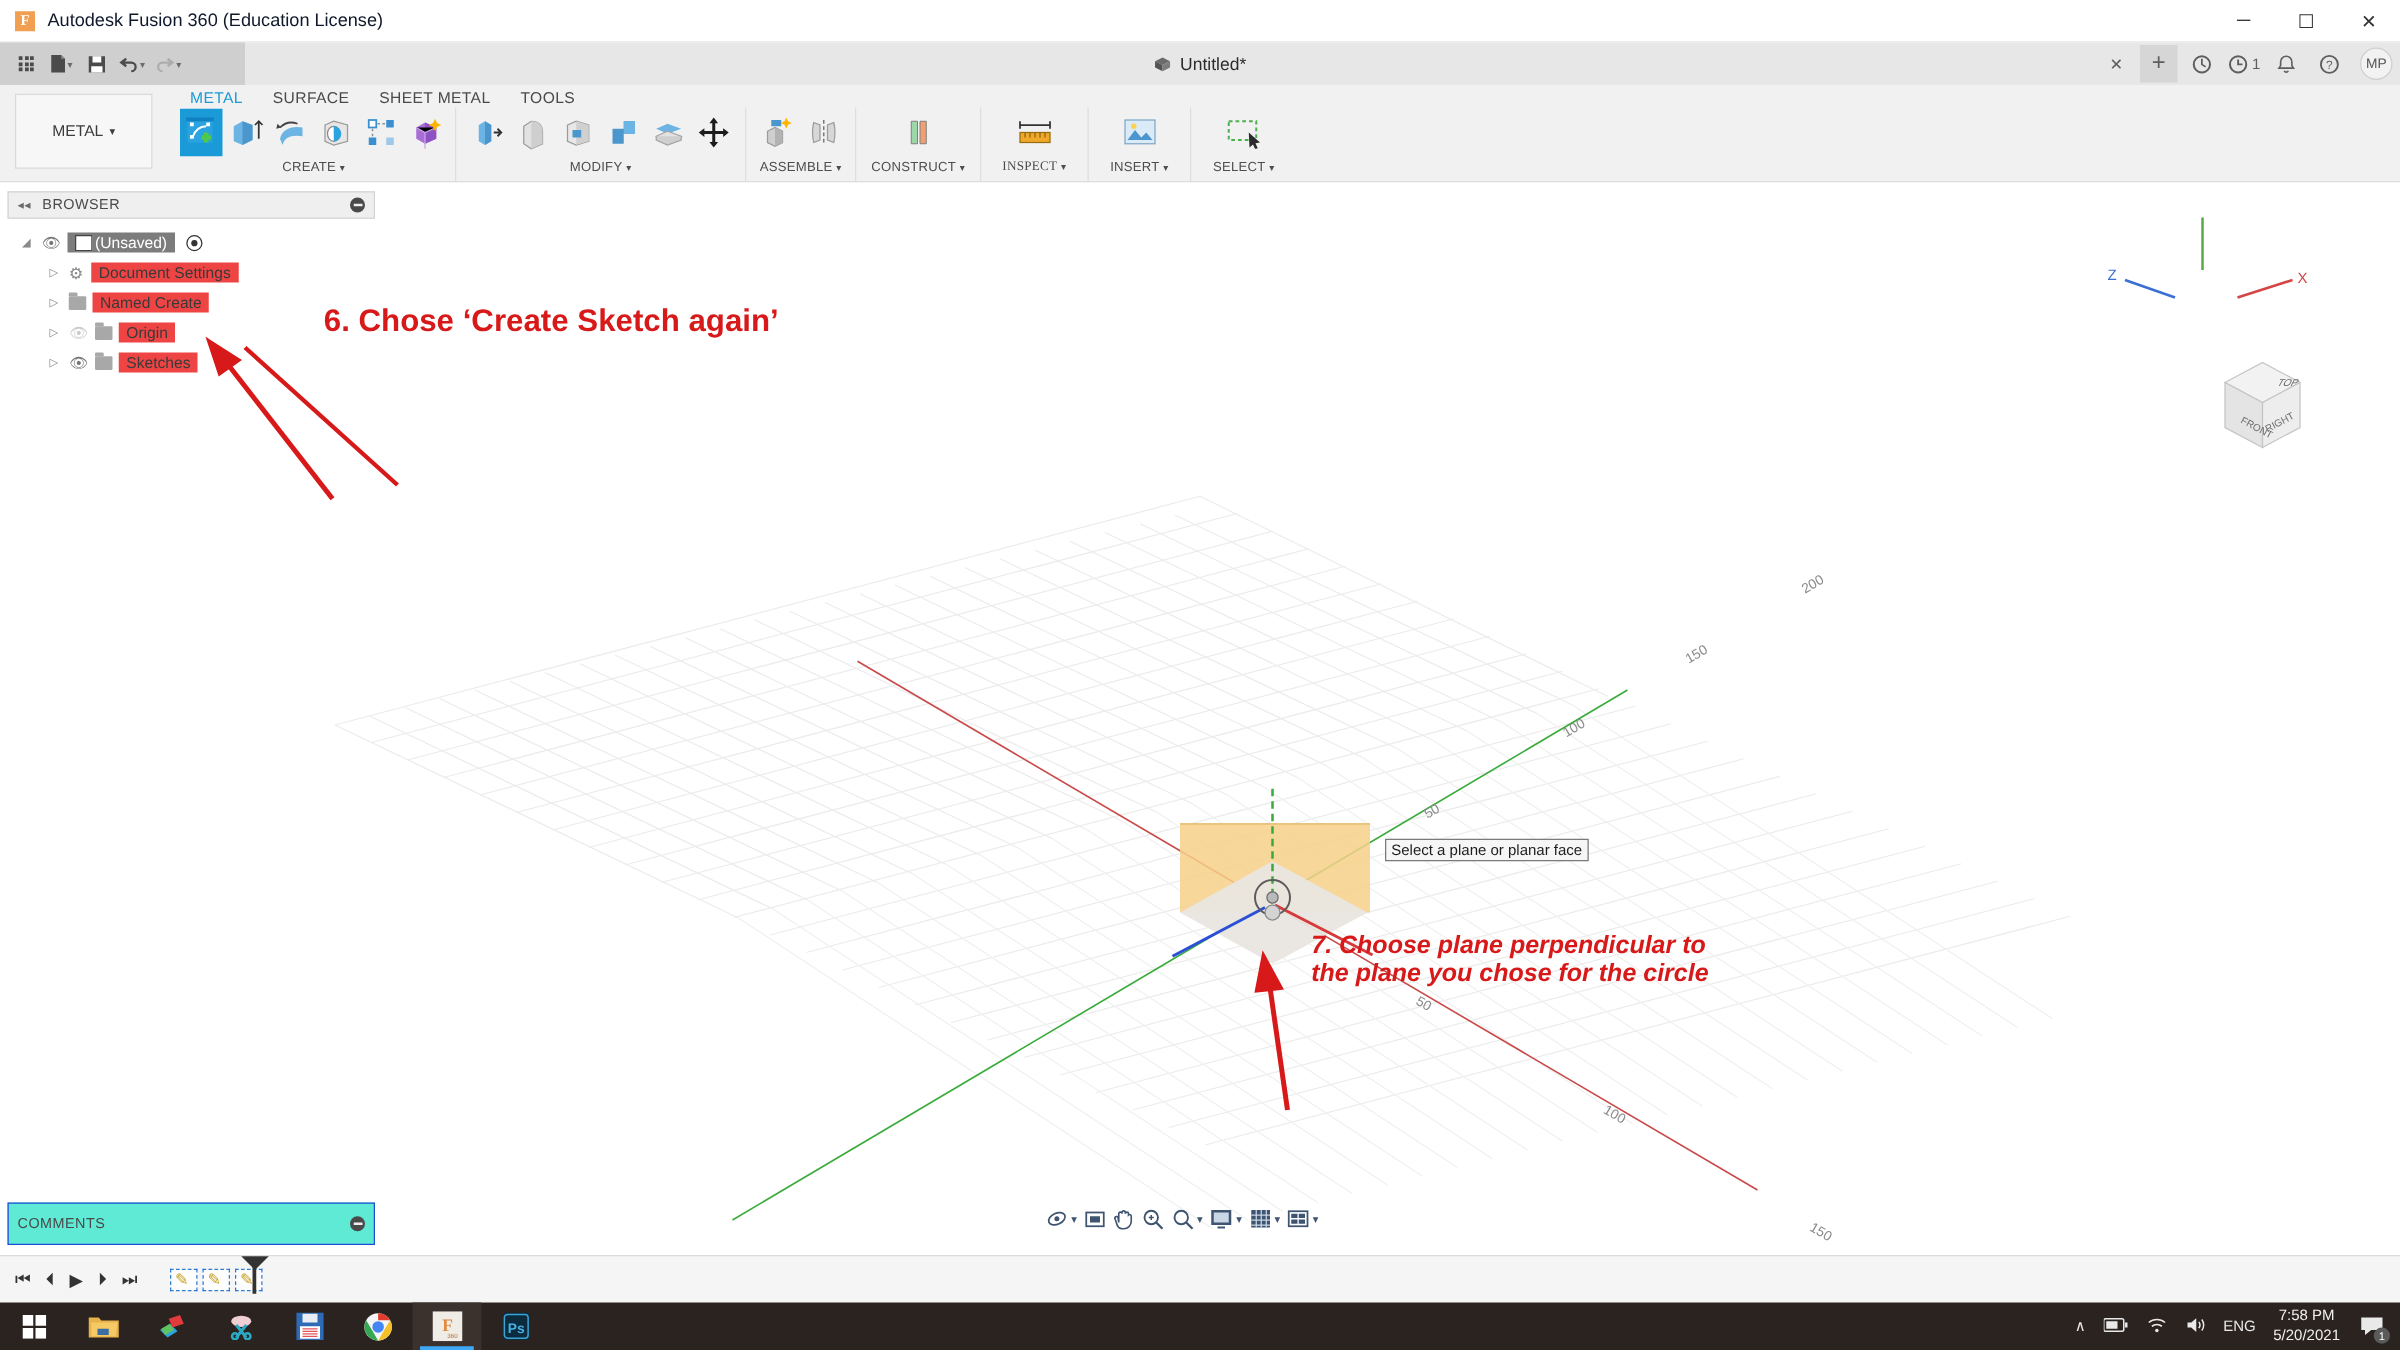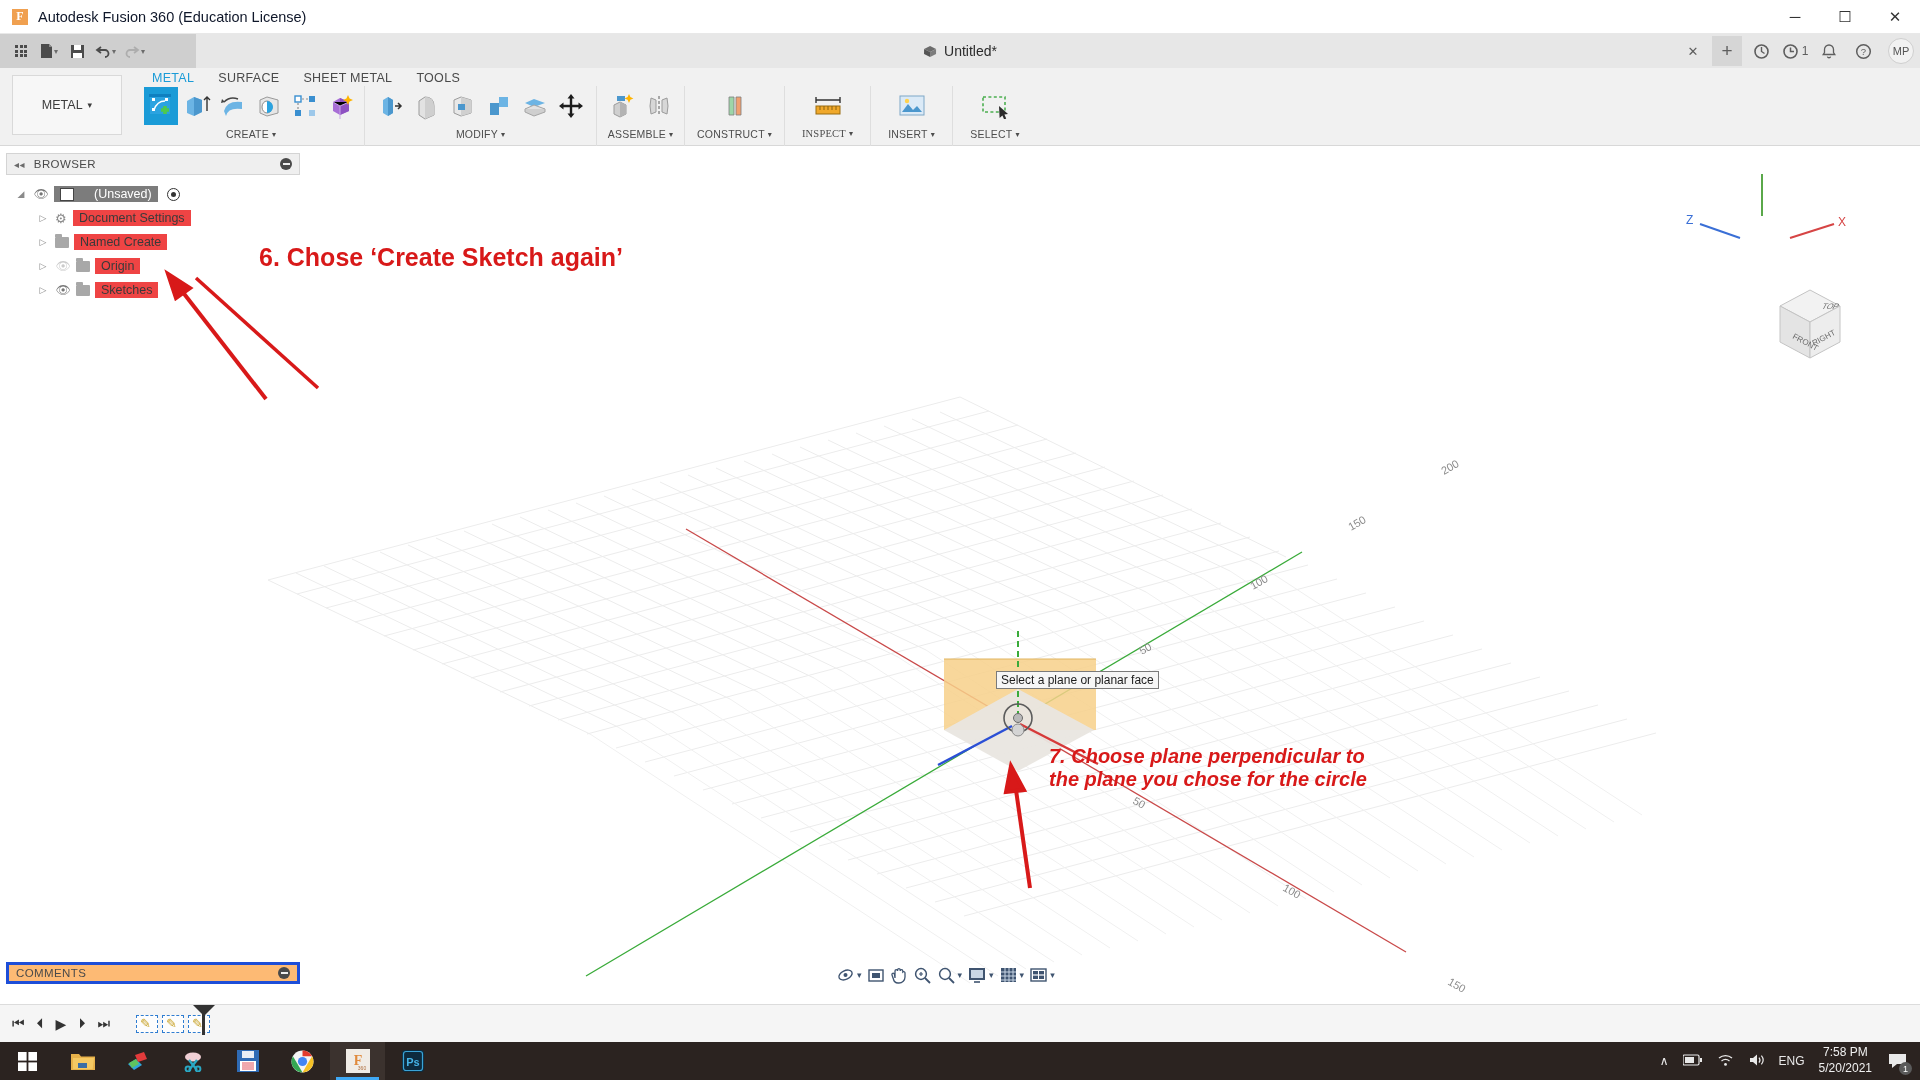--- a/index.html
+++ b/index.html
@@ -165,22 +165,22 @@
 
   .tooltip {
     position: absolute; left: 1046px; top: 671px;
     background: #f6f6f6; border: 1px solid #7a7a7a;
     font-size: 12px; color: #1d1d1d; padding: 1px 4px;
   }
 
   
   .comments {
     position: absolute; left: 6px; top: 962px; width: 294px; height: 22px;
-    background: #fdba74; border: 3px solid #1d4ed8;
-    display: flex; align-items: center; padding: 4px 7px;
+    background: #5eead4; border: 1px solid #1d4ed8;
+    display: flex; align-items: center; padding: 16px 7px;
     font-size: 11.5px; color: #4a4a4a; letter-spacing: .4px;
   }
   .comments .dot {
     margin-left: auto; width: 12px; height: 12px; border-radius: 50%;
     background: #4a4a4a; position: relative;
   }
   .comments .dot::after {
     content: ''; position: absolute; left: 2.5px; top: 5px; width: 7px;
     height: 2px; background: #efefef;
   }
@@ -705,34 +705,34 @@
       <g>
         <path d="M1762 70 L1762 28" stroke="#5aa84a" stroke-width="2"></path>
         <text x="1756" y="24" font-size="11" fill="#5aa84a" font-family="Liberation Sans"></text>
         <path d="M1740 92 L1700 78" stroke="#3a6fd6" stroke-width="2"></path>
         <text x="1686" y="78" font-size="12" fill="#3a6fd6" font-family="Liberation Sans">Z</text>
         <path d="M1790 92 L1834 78" stroke="#d64545" stroke-width="2"></path>
         <text x="1838" y="80" font-size="12" fill="#d64545" font-family="Liberation Sans">X</text>
       </g>
     </svg>
 
-    <div class="tooltip" style="top:525px;left:996px;">Select a plane or planar face</div>
+    <div class="tooltip" style="top:525px;left:1108px;">Select a plane or planar face</div>
   </div>
 
   <div class="browser-hdr">
     <span class="collapse">◂◂</span>
     <span>BROWSER</span>
     <span class="dot"></span>
   </div>
 
   <div class="tree">
     <div class="tree-row root">
       <span class="arrow">◢</span>
       <span class="eye">👁</span>
-      <span class="tree-label" style="display:flex;align-items:center;gap:20px;">
+      <span class="tree-label" style="display:flex;align-items:center;gap:2px;">
         <span class="cube-ico"></span>
         <span>(Unsaved)</span>
       </span>
       <span class="radio-sel"></span>
     </div>
 
     <div class="tree-row" style="padding-left:22px;">
       <span class="arrow">▷</span>
       <span class="gear">⚙</span>
       <span class="tree-label">Document Settings</span>

